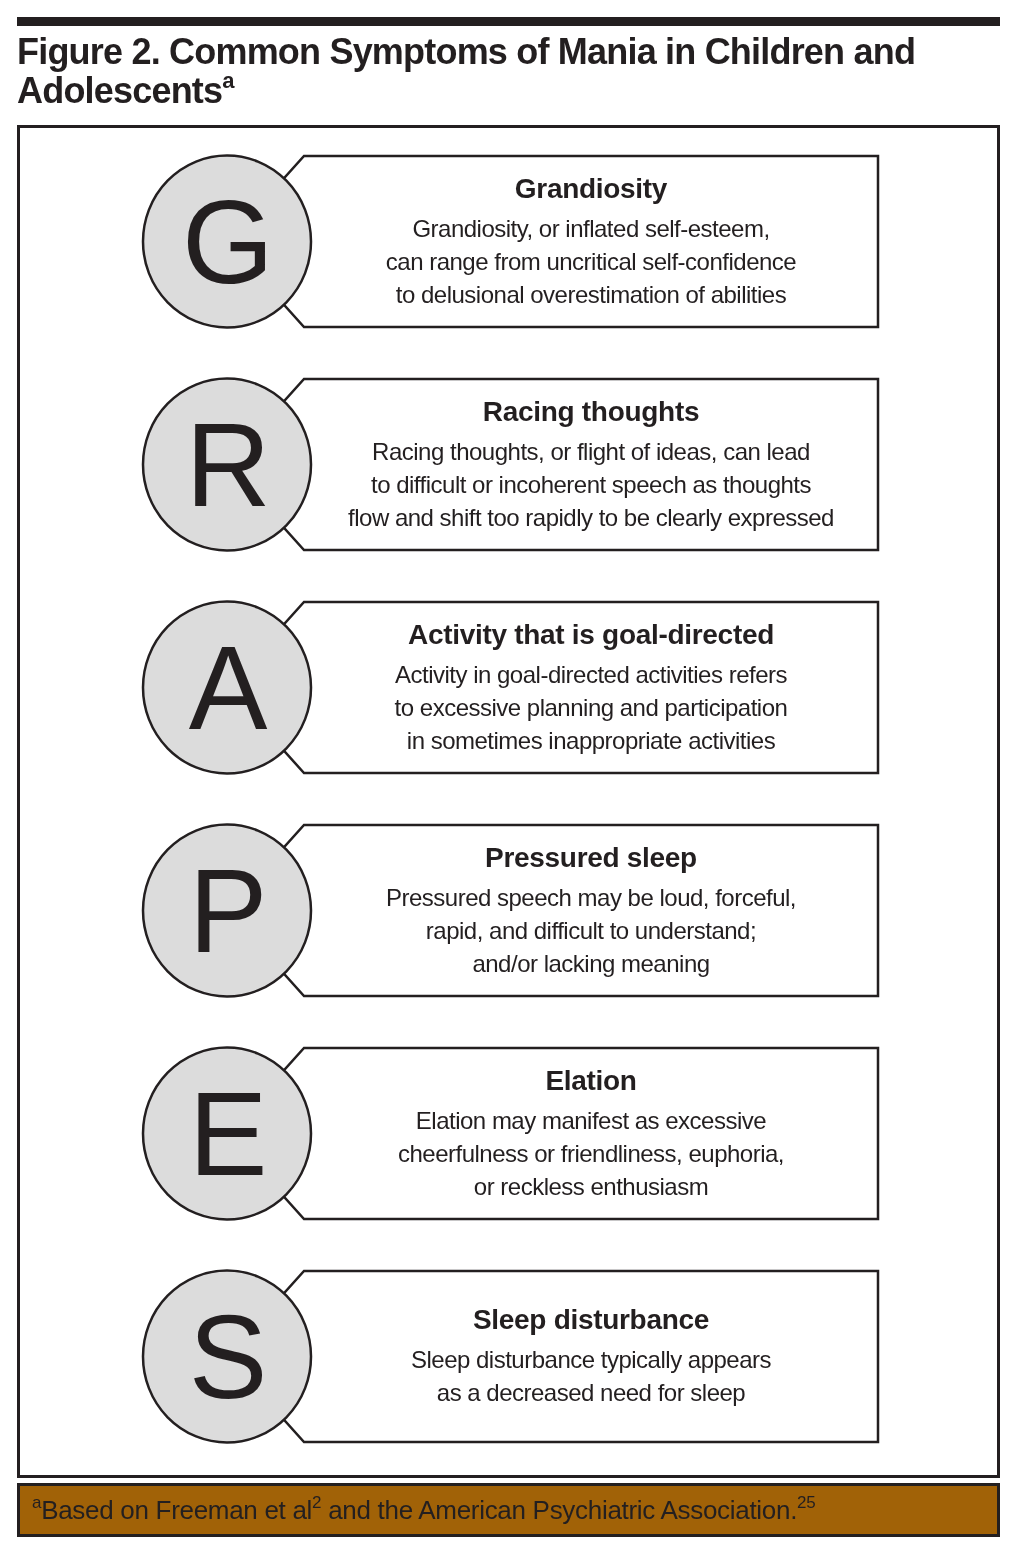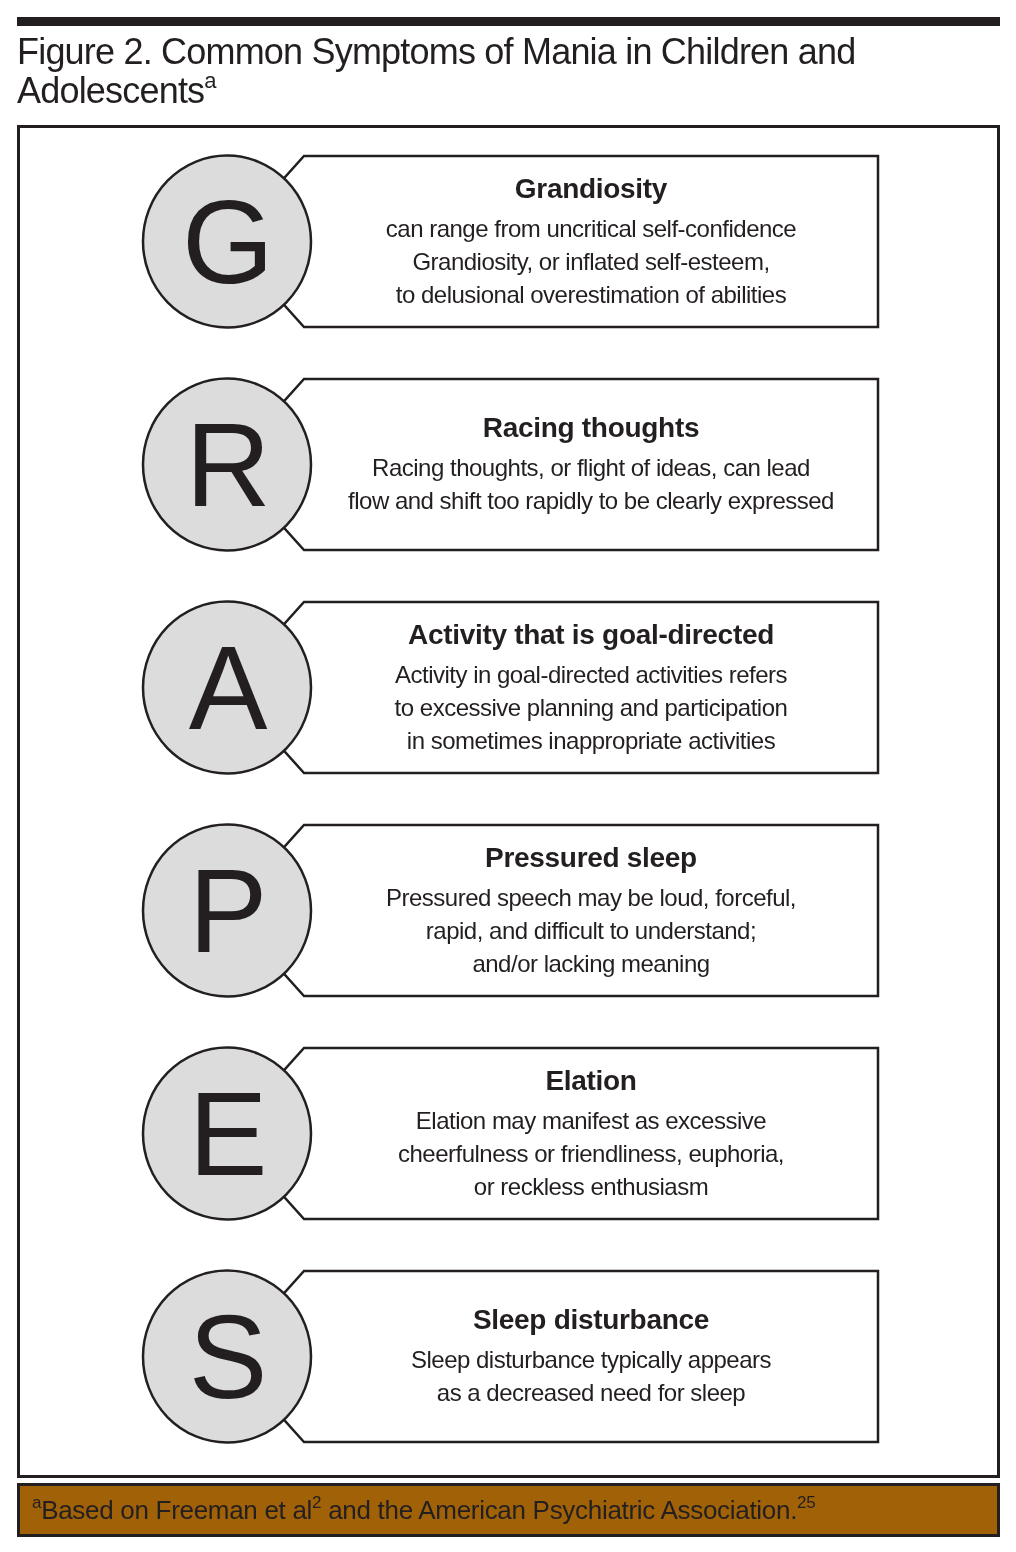--- a/index.html
+++ b/index.html
@@ -16,21 +16,21 @@
     color: var(--ink);
     overflow: hidden;
   }
   .page { padding-left: 17px; padding-top: 17px; width: 1016px; }
   .top-rule {
     width: 983px; height: 9px;
     background: var(--ink);
   }
   .fig-title {
     margin-top: 6px;
-    font-weight: normal;
+    font-weight: bold;
     font-size: 36px;
     line-height: 39px;
     letter-spacing: -0.8px;
     color: var(--ink);
   }
   .fig-title .t-line { white-space: nowrap; }
   .fig-title sup {
     font-size: 22px;
     position: relative;
     top: -2px;
@@ -121,35 +121,36 @@
   <div class="figure-box">
 
     <div class="row">
       <svg class="row-svg" width="977" height="175" viewBox="0 0 977 175">
         <polygon class="banner" points="207,87.5 284,2 858,2 858,173 284,173"></polygon>
         <ellipse class="letter-circle" cx="207" cy="87.5" rx="84" ry="86"></ellipse>
       </svg>
       <div class="letter">G</div>
       <div class="row-text">
         <div class="row-title">Grandiosity</div>
+        <div class="row-line">Grandiosity, or inflated self-esteem,</div>
         <div class="row-line">can range from uncritical self-confidence</div>
-        <div class="row-line">Grandiosity, or inflated self-esteem,</div>
         <div class="row-line">to delusional overestimation of abilities</div>
       </div>
     </div>
 
     <div class="row">
       <svg class="row-svg" width="977" height="175" viewBox="0 0 977 175">
         <polygon class="banner" points="207,87.5 284,2 858,2 858,173 284,173"></polygon>
         <ellipse class="letter-circle" cx="207" cy="87.5" rx="84" ry="86"></ellipse>
       </svg>
       <div class="letter">R</div>
       <div class="row-text">
         <div class="row-title">Racing thoughts</div>
         <div class="row-line">Racing thoughts, or flight of ideas, can lead</div>
+        <div class="row-line">to difficult or incoherent speech as thoughts</div>
         <div class="row-line">flow and shift too rapidly to be clearly expressed</div>
       </div>
     </div>
 
     <div class="row">
       <svg class="row-svg" width="977" height="175" viewBox="0 0 977 175">
         <polygon class="banner" points="207,87.5 284,2 858,2 858,173 284,173"></polygon>
         <ellipse class="letter-circle" cx="207" cy="87.5" rx="84" ry="86"></ellipse>
       </svg>
       <div class="letter">A</div>

